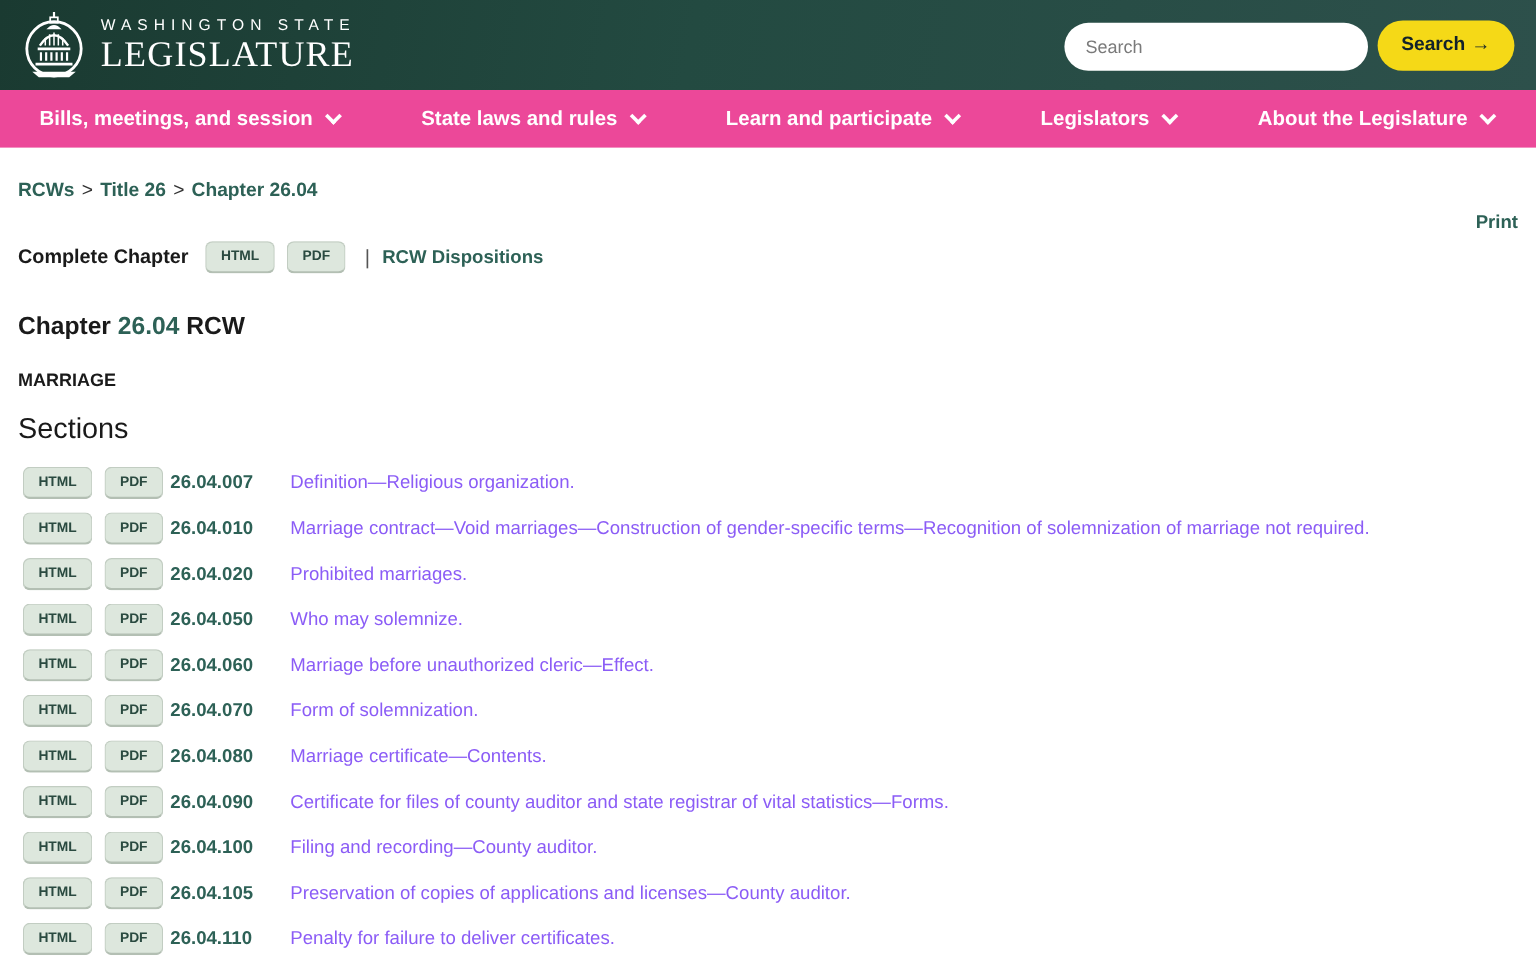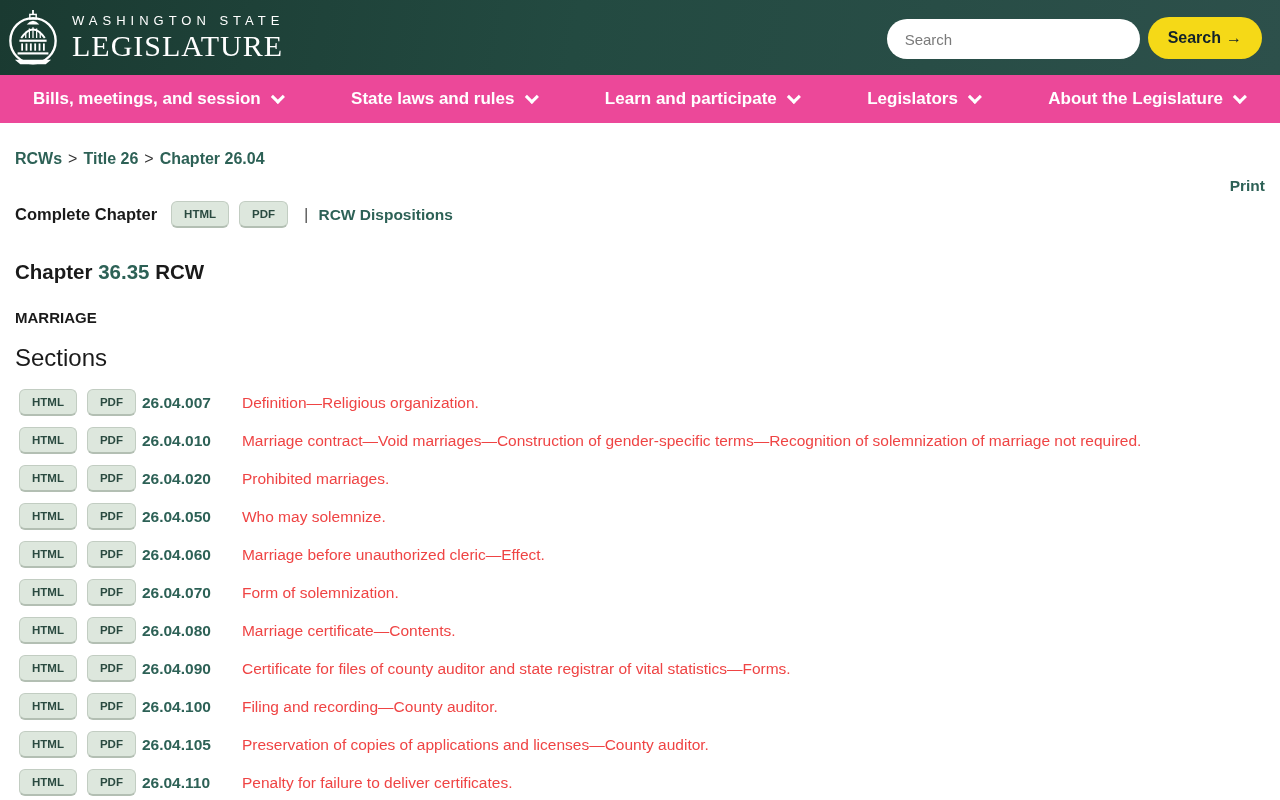--- a/index.html
+++ b/index.html
@@ -3,21 +3,21 @@
 <meta charset="utf-8">
 <style>
   * { margin:0; padding:0; box-sizing:border-box; }
   html,body { width:1280px; height:800px; overflow:hidden; background:#fff;
               font-family:"Liberation Sans", sans-serif; }
 
   
   .site-header {
     height:75px; display:flex; align-items:center;
     background:linear-gradient(100deg,#1a3a31 0%,#234a41 45%,#2d504b 100%);
-    padding:0 4px; position:relative;
+    padding:0 16px; position:relative;
   }
   .logo-wrap { display:flex; align-items:center; gap:10px; cursor:pointer; }
   .logo-icon { width:58px; height:62px; flex:0 0 auto; }
   .logo-text { color:#fff; line-height:1; }
   .logo-line1 { font-size:13px; letter-spacing:5px; font-weight:400; margin-bottom:4px; }
   .logo-line2 { font-family:"Liberation Serif", serif; font-size:30px; letter-spacing:1px; }
   .header-right { position:absolute; right:18px; top:17px; display:flex; align-items:flex-end; gap:8px; }
   .search-input {
     width:253px; height:40px; border:none; border-radius:22px; padding:0 18px;
     font-size:15px; color:#333; outline:none; background:#fff;
@@ -65,21 +65,21 @@
 
   .chapter-subtitle { margin-top:25px; font-size:15px; font-weight:bold; color:#1a1a1a; }
   .sections-heading { margin-top:18px; font-size:24px; font-weight:normal; color:#1a1a1a; }
 
   .section-list { margin-top:17px; }
   .section-row { display:flex; align-items:center; margin-bottom:11px; padding-left:4px; }
   .section-row .fmt-btn { min-width:48px; text-align:center; }
   .section-row .fmt-btn.pdf { min-width:40px; margin-left:10px; }
   .section-num { color:#2d6156; font-weight:bold; font-size:15.5px; width:89px;
                  margin-left:6px; cursor:pointer; }
-  .section-title { color:#ef4444; font-size:15.5px; margin-left:11px; }
+  .section-title { color:#8b5cf6; font-size:15.5px; margin-left:11px; }
 </style>
 </head>
 <body>
 
 <header class="site-header">
   <div class="logo-wrap">
     <svg class="logo-icon" viewBox="0 0 64 68" fill="none" stroke="#fff">
       <circle cx="32" cy="37" r="25" stroke-width="2.6"></circle>
       <line x1="32" y1="3" x2="32" y2="8" stroke-width="2"></line>
       <rect x="28.5" y="8" width="7" height="5" stroke-width="1.6"></rect>
@@ -149,21 +149,21 @@
   <a class="print-link">Print</a>
 
   <div class="tools-row">
     <span class="tools-label">Complete Chapter</span>
     <button class="fmt-btn">HTML</button>
     <button class="fmt-btn">PDF</button>
     <span class="tools-divider">|</span>
     <a class="dispositions-link">RCW Dispositions</a>
   </div>
 
-  <h1 class="chapter-heading"><span>Chapter </span><span class="chapter-num">36.35</span><span> RCW</span></h1>
+  <h1 class="chapter-heading"><span>Chapter </span><span class="chapter-num">26.04</span><span> RCW</span></h1>
 
   <div class="chapter-subtitle">MARRIAGE</div>
   <h2 class="sections-heading">Sections</h2>
 
   <div class="section-list" id="section-list">
     <div class="section-row">
       <button class="fmt-btn">HTML</button>
       <button class="fmt-btn pdf">PDF</button>
       <a class="section-num">26.04.007</a>
       <span class="section-title">Definition—Religious organization.</span>

